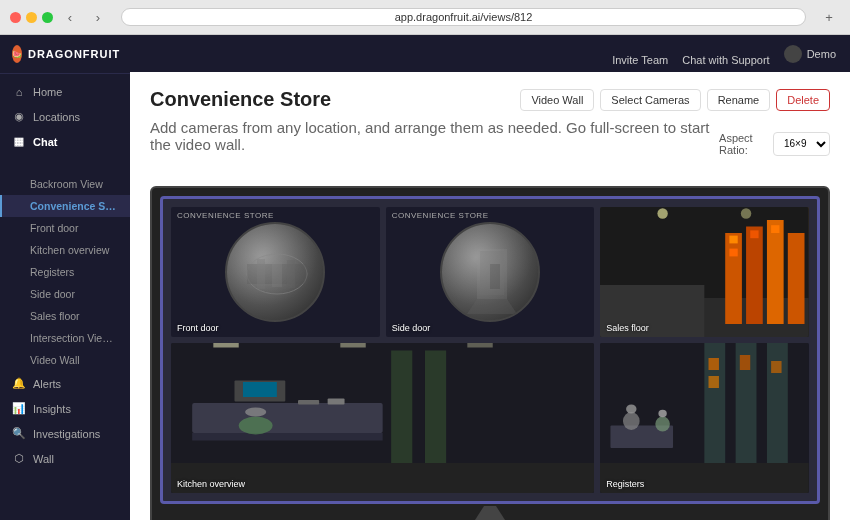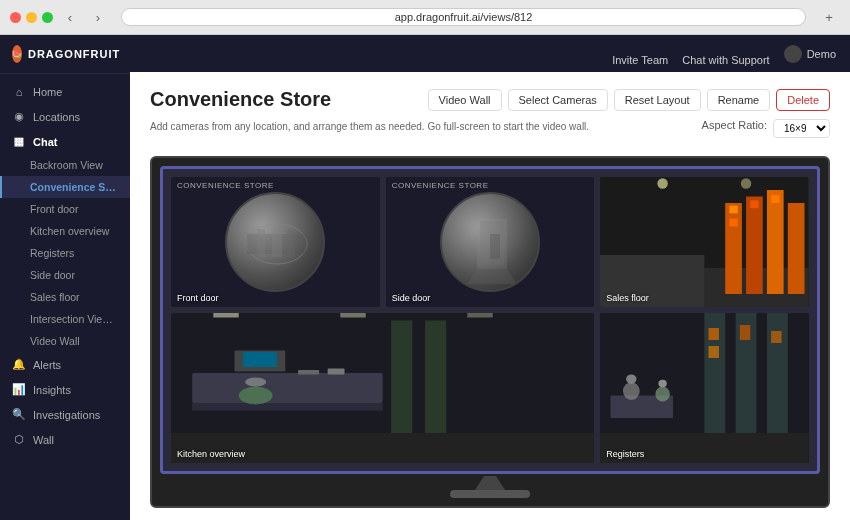--- a/index.html
+++ b/index.html
@@ -21,41 +21,41 @@
     
     .sidebar { width: 130px; background: #1a1a2e; color: white; display: flex; flex-direction: column; overflow-y: auto; flex-shrink: 0; }
     .sidebar-logo { display: flex; align-items: center; gap: 6px; padding: 10px 12px; border-bottom: 1px solid #2a2a4a; }
     .logo-icon { width: 18px; height: 18px; background: #e06030; border-radius: 50%; display: flex; align-items: center; justify-content: center; font-size: 8px; color: white; }
     .logo-text { font-size: 11px; font-weight: 700; color: white; letter-spacing: 1px; }
     .sidebar-nav { flex: 1; padding: 6px 0; }
     .nav-item { display: flex; align-items: center; gap: 7px; padding: 6px 12px; font-size: 11px; color: #aaa; cursor: pointer; }
     .nav-item.active { color: white; font-weight: 600; }
     .nav-icon { font-size: 11px; width: 14px; text-align: center; }
     .nav-label { font-size: 11px; }
-    .sub-nav { padding: 0; }
+    .sub-nav { padding: 0; margin-top: 19px; }
     .sub-nav-item { padding: 5px 12px 5px 30px; font-size: 10.5px; color: #999; cursor: pointer; white-space: nowrap; overflow: hidden; text-overflow: ellipsis; }
     .sub-nav-item.active { color: #5b9bd5; font-weight: 600; background: #2a2a4a; border-left: 2px solid #5b9bd5; padding-left: 28px; }
 
     
     .main { flex: 1; background: white; display: flex; flex-direction: column; overflow: hidden; }
 
     
     .topbar { background: #1a1a2e; display: flex; align-items: center; justify-content: flex-end; padding: 6px 14px; gap: 14px; }
     .topbar-btn { font-size: 11px; color: #ccc; cursor: pointer; background: none; border: none; margin-top: 13px; }
     .user-btn { display: flex; align-items: center; gap: 5px; font-size: 11px; color: #ccc; cursor: pointer; }
     .user-avatar { width: 18px; height: 18px; background: #444; border-radius: 50%; }
 
     
     .page { flex: 1; overflow: auto; padding: 16px 20px; }
     .page-header { display: flex; align-items: center; justify-content: space-between; margin-bottom: 8px; }
     .page-title { font-size: 20px; font-weight: 600; color: #222; }
     .header-actions { display: flex; gap: 6px; }
     .action-btn { padding: 4px 10px; font-size: 11px; border: 1px solid #ddd; border-radius: 4px; background: white; color: #333; cursor: pointer; }
     .action-btn.danger { color: #cc3333; border-color: #cc3333; }
-    .page-subtitle { font-size: 10px; color: #666; margin-bottom: 12px; }
+    .page-subtitle { font-size: 15px; color: #666; margin-bottom: 23px; }
     .aspect-ratio-row { display: flex; justify-content: flex-end; gap: 6px; margin-bottom: 8px; }
     .aspect-label { font-size: 11px; color: #555; }
     .aspect-select { font-size: 10px; border: 1px solid #ddd; border-radius: 4px; padding: 2px 6px; background: white; cursor: pointer; }
 
     
     .video-wall { background: #2a2a3a; border: 3px solid #5a5aaa; border-radius: 4px; padding: 8px; display: grid; grid-template-columns: 1fr 1fr 1fr; grid-template-rows: auto auto; gap: 6px; }
     .video-cell { position: relative; background: #1a1a2a; border-radius: 2px; overflow: hidden; }
     .video-cell-label { position: absolute; bottom: 4px; left: 6px; font-size: 9px; color: white; text-shadow: 0 0 3px rgba(0,0,0,0.8); }
     .video-cell-sublabel { position: absolute; top: 4px; left: 6px; font-size: 8px; color: #aaa; text-transform: uppercase; letter-spacing: 0.5px; }
     .video-cell.wide { grid-column: span 2; }
@@ -150,21 +150,20 @@
         <span>Demo</span>
       </div>
     </div>
 
     <div class="page">
       <div class="page-header">
         <h1 class="page-title">Convenience Store</h1>
         <div class="header-actions">
           <button class="action-btn">Video Wall</button>
           <button class="action-btn">Select Cameras</button>
-          <button class="action-btn">Reset Layout</button>
           <button class="action-btn">Rename</button>
           <button class="action-btn danger">Delete</button>
         </div>
       </div>
       <div style="display:flex; align-items:center; justify-content:space-between; margin-bottom:10px;">
         <p class="page-subtitle">Add cameras from any location, and arrange them as needed. Go full-screen to start the video wall.</p>
         <div class="aspect-ratio-row">
           <span class="aspect-label">Aspect Ratio:</span>
           <select class="aspect-select">
             <option>16×9</option>

